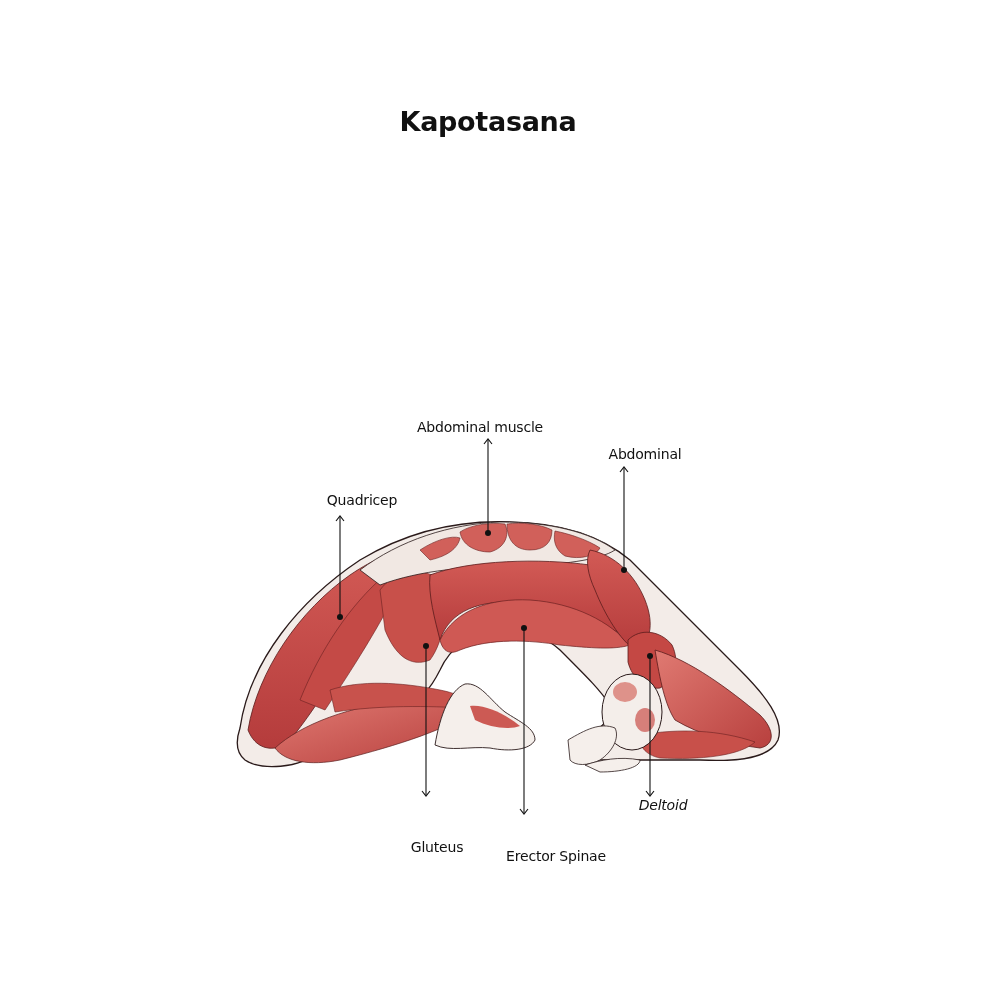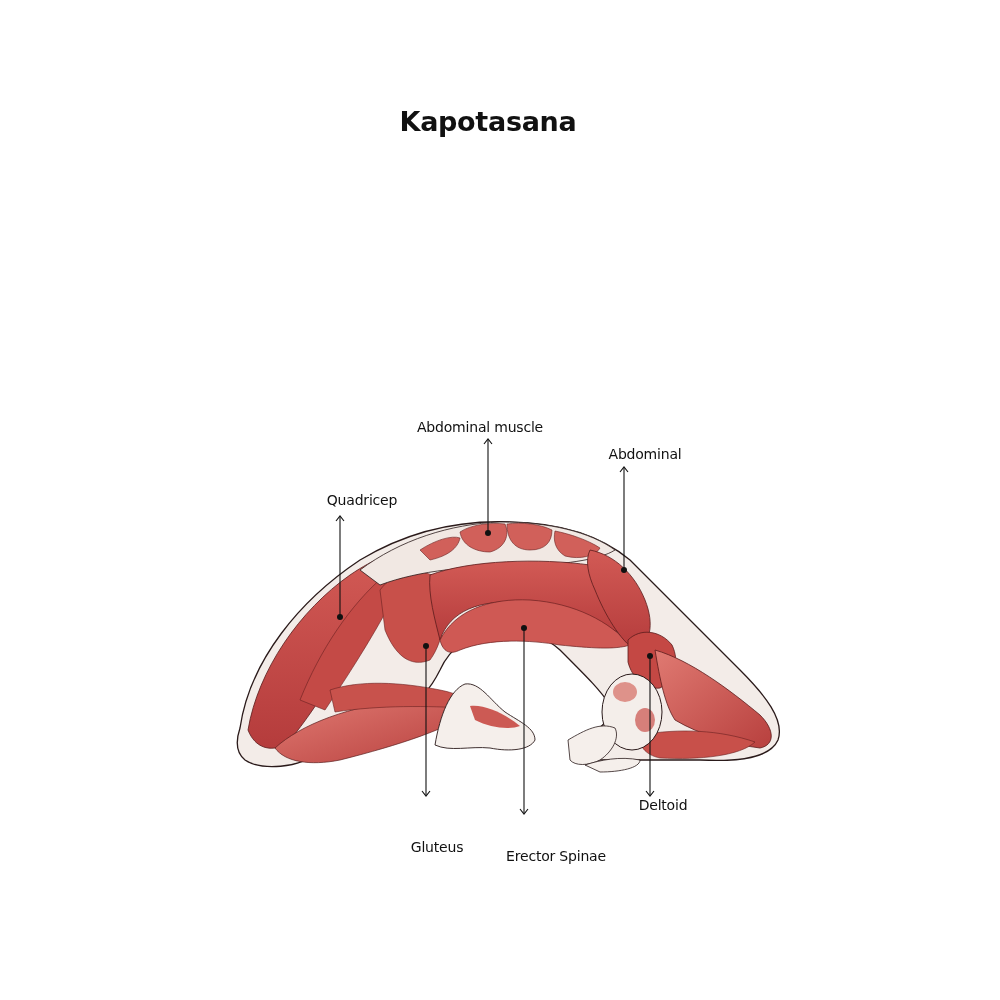--- a/index.html
+++ b/index.html
@@ -114,13 +114,13 @@
     <circle cx="524" cy="628" r="3"></circle>
     <circle cx="650" cy="656" r="3"></circle>
   </g>
 </svg>
 
 <div class="label" style="left:480px; top:419px;">Abdominal muscle</div>
 <div class="label" style="left:645px; top:446px;">Abdominal</div>
 <div class="label" style="left:362px; top:492px;text-align:right;">Quadricep</div>
 <div class="label" style="left:437px; top:803px;margin-top:36px;">Gluteus</div>
 <div class="label" style="left:556px; top:819px;margin-top:29px;">Erector Spinae</div>
-<div class="label" style="left:663px; top:797px;">Deltoid</div>
+<div class="label" style="left:663px; top:797px;font-style:italic;">Deltoid</div>
 
 </body></html>

